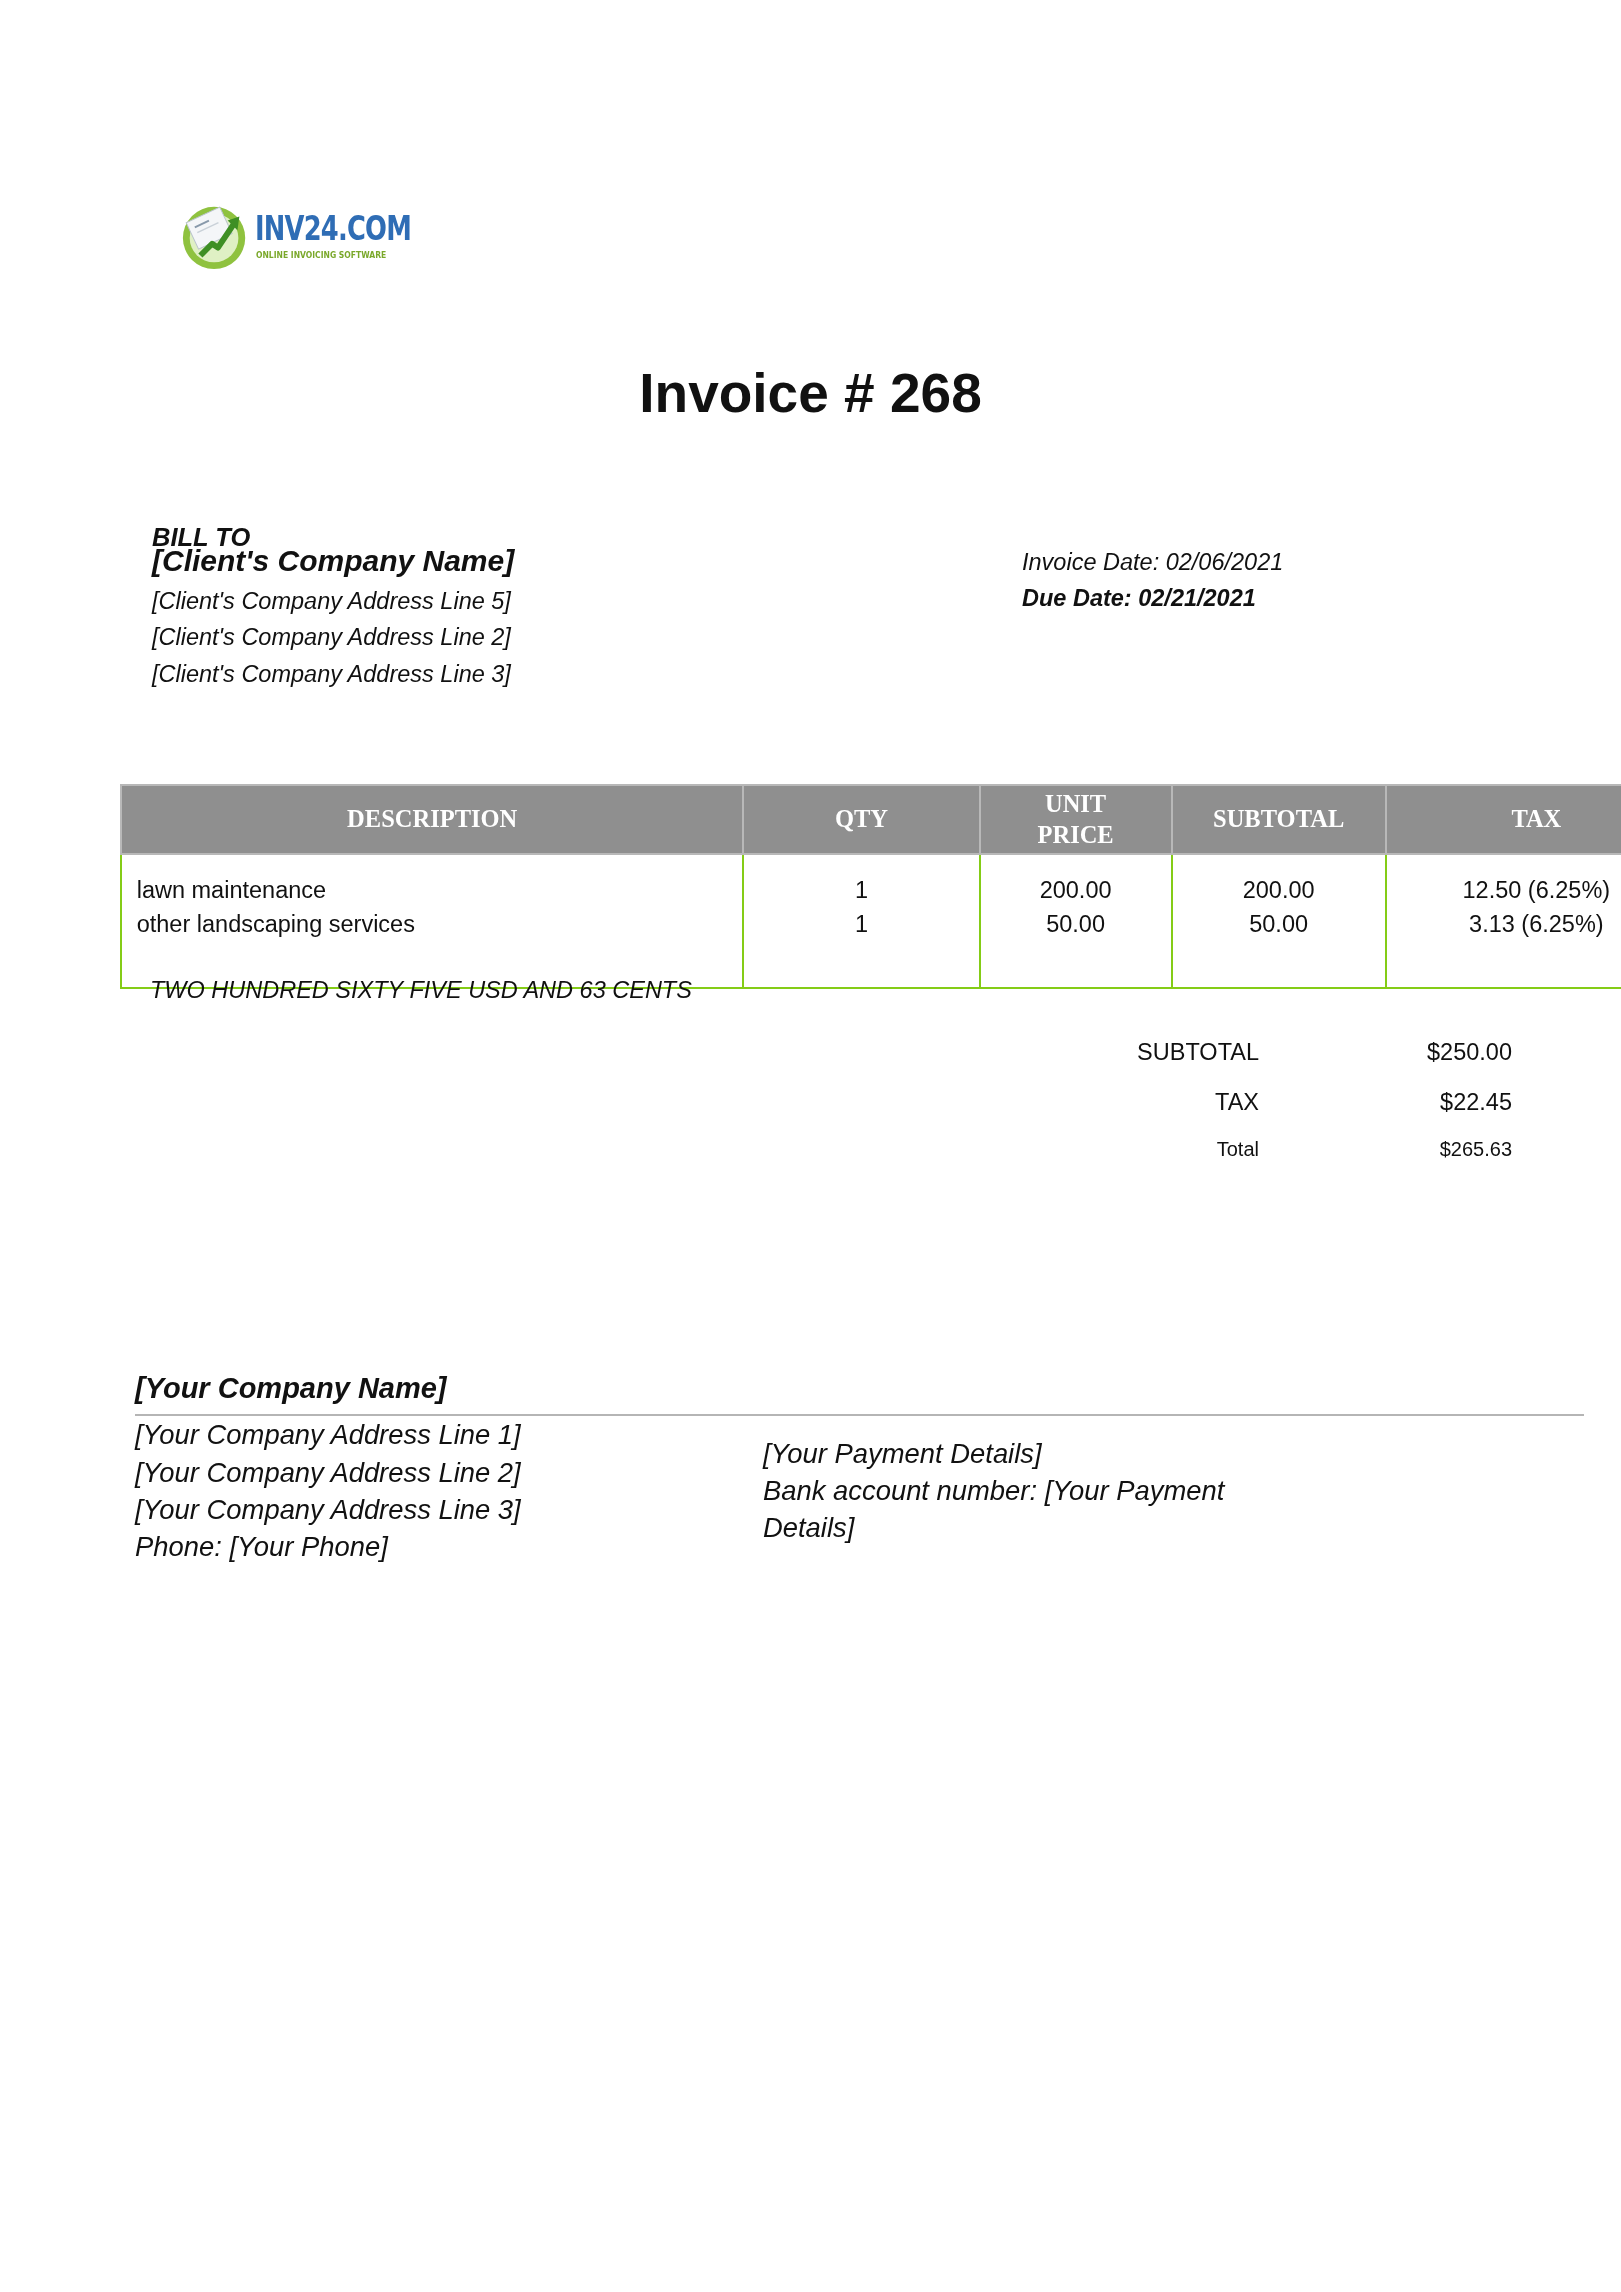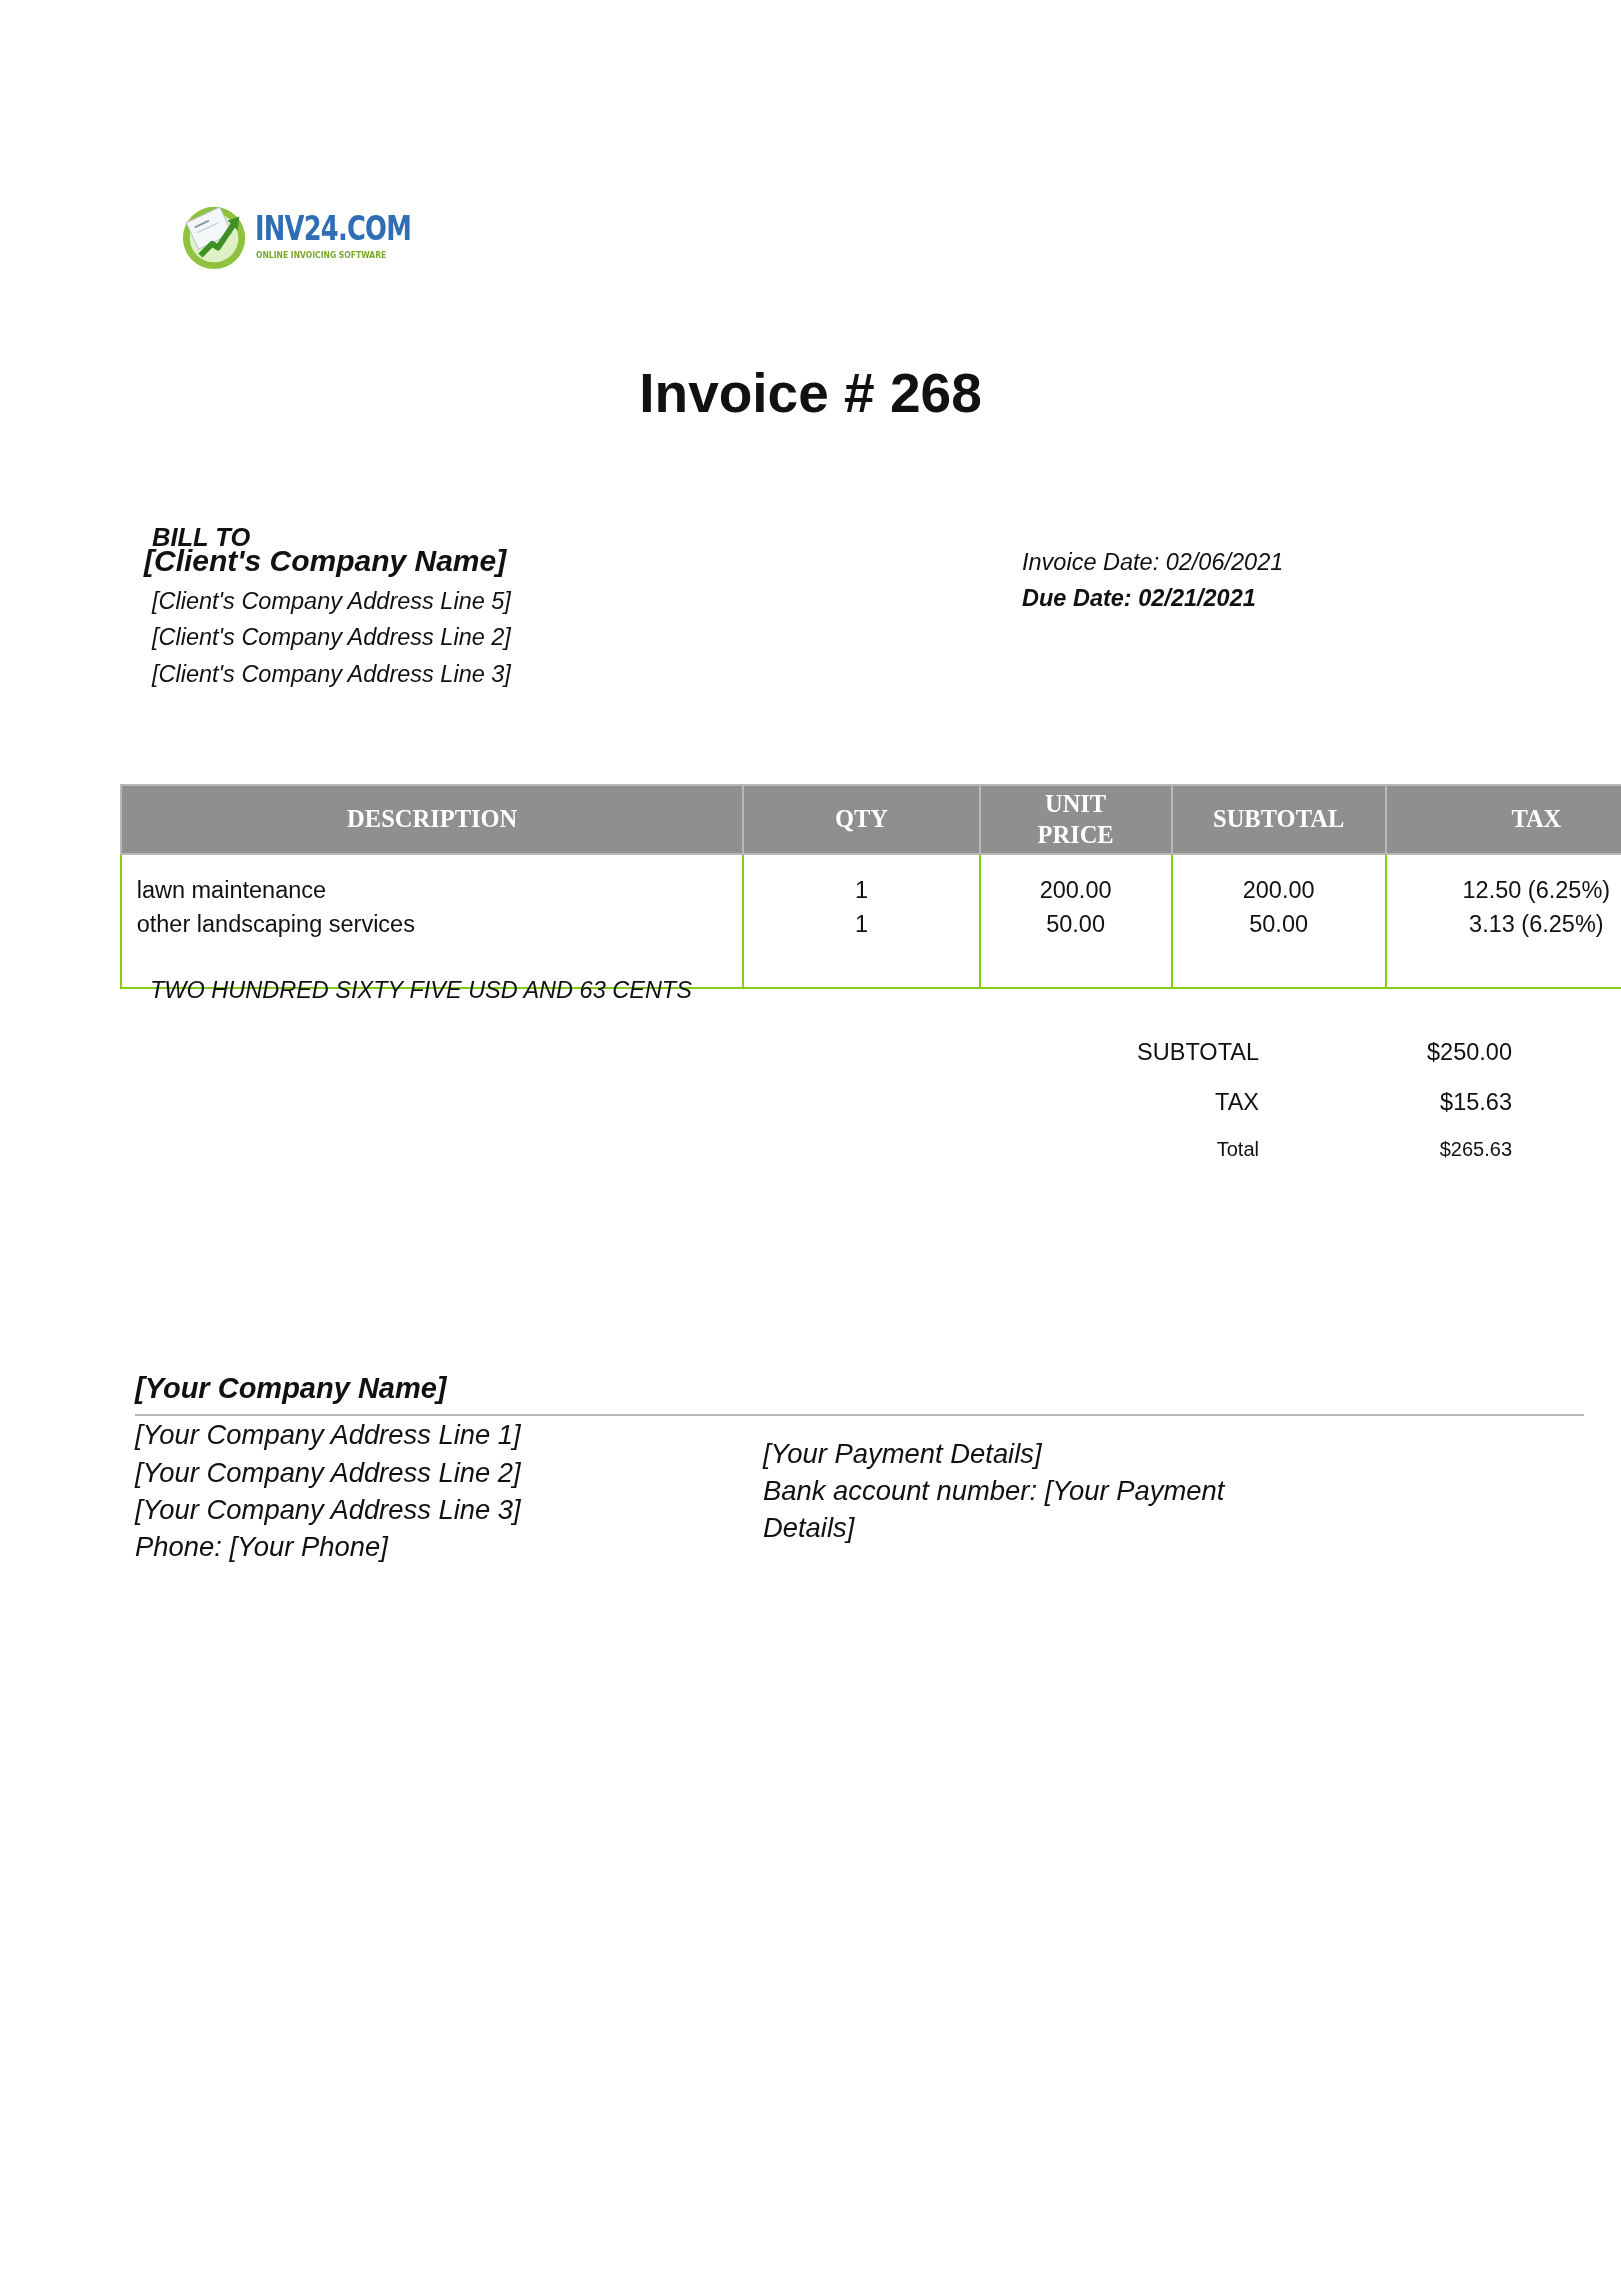--- a/index.html
+++ b/index.html
@@ -6,21 +6,21 @@
   body { width:1621px; height:2293px; position:relative; overflow:hidden;
          font-family:"Liberation Sans", sans-serif; color:#111; }
   .abs { position:absolute; }
   .logo { left:179px; top:199px; width:216px; height:74px; }
   .logo-text { position:absolute; left:76px; top:9.8px; font-family:"DejaVu Sans", sans-serif;
                font-weight:bold; font-size:33px; color:#2f6db5; letter-spacing:-1px; transform:scaleX(0.78); transform-origin:left; }
   .logo-sub { position:absolute; left:77px; top:50px; font-family:"DejaVu Sans", sans-serif;
               font-weight:bold; font-size:9.3px; color:#7aa82a; transform:scaleX(0.82); transform-origin:left; white-space:nowrap; }
   .title { left:0; width:1621px; top:361px; text-align:center; font-size:55px; font-weight:bold; }
   .billto-label { left:152px; top:523px; font-size:25.5px; font-weight:bold; font-style:italic; }
-  .client-name { left:144px; top:544px; font-size:30px; font-weight:bold; font-style:italic; }
+  .client-name { left:152px; top:544px; font-size:30px; font-weight:bold; font-style:italic; }
   .client-line { left:152px; font-size:23.5px; font-style:italic; }
   .inv-date { left:1022px; top:549px; font-size:23.5px; font-style:italic; }
   .due-date { left:1022px; top:585px; font-size:23.5px; font-style:italic; font-weight:bold; }
   table.items { position:absolute; left:120px; top:784px; width:1568px; border-collapse:collapse;padding-left:44px; }
   table.items th { background:#8f8f8f; color:#fff; font-family:"Liberation Serif", serif; font-weight:bold;
                    font-size:24.5px; height:67px; border:2px solid #b8b8b8; line-height:1.25; padding:0 5.9px; }
   table.items td { border:2px solid #84cc16; vertical-align:top; font-size:23.5px; height:114px;
                    padding:17.6px 14.7px 0 14.7px; line-height:34px; }
   td.center { text-align:center; }
   .words { left:150px; top:977px; font-size:23.5px; font-style:italic; }
@@ -106,21 +106,21 @@
       </td>
     </tr>
   </tbody>
 </table>
 
 <div class="abs words">TWO HUNDRED SIXTY FIVE USD AND 63 CENTS</div>
 
 <div class="abs tot-label" style="top:1039px;">SUBTOTAL</div>
 <div class="abs tot-val" style="top:1039px;">$250.00</div>
 <div class="abs tot-label" style="top:1089px;">TAX</div>
-<div class="abs tot-val" style="top:1089px;">$15.63</div>
+<div class="abs tot-val" style="top:1089px;">$22.45</div>
 <div class="abs tot-label bold" style="top:1138px;">Total</div>
 <div class="abs tot-val bold" style="top:1138px;">$265.63</div>
 
 <div class="abs your-name">[Your Company Name]</div>
 <div class="abs divider"></div>
 <div class="abs your-line" style="top:1419px;">[Your Company Address Line 1]</div>
 <div class="abs your-line" style="top:1457px;">[Your Company Address Line 2]</div>
 <div class="abs your-line" style="top:1494px;">[Your Company Address Line 3]</div>
 <div class="abs your-line" style="top:1531px;">Phone: [Your Phone]</div>
 

